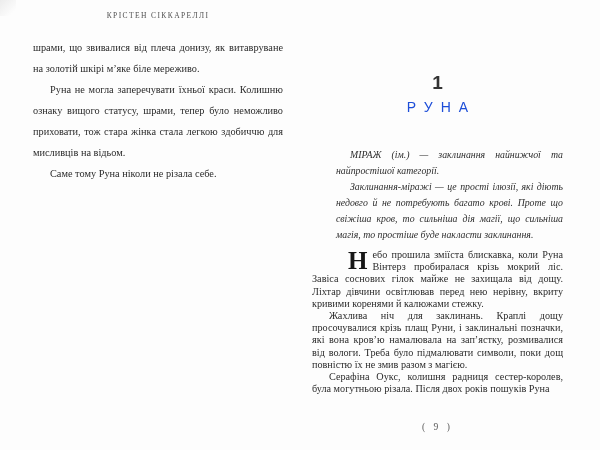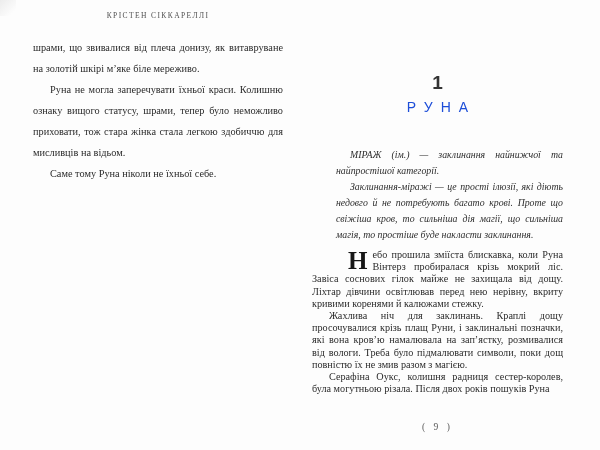--- a/index.html
+++ b/index.html
@@ -108,21 +108,21 @@
 
 <div class="spread">
   <div class="corner-shade"></div>
 
   <div>
     <div class="running-header">КРІСТЕН СІККАРЕЛЛІ</div>
 
     <div class="left-body">
       <p>шрами, що звивалися від плеча донизу, як витавруване на золотій шкірі м’яке біле мереживо.</p>
       <p class="indent">Руна не могла заперечувати їхньої краси. Колишню ознаку вищого статусу, шрами, тепер було неможливо приховати, тож стара жінка стала легкою здобиччю для мисливців на відьом.</p>
-      <p class="indent">Саме тому Руна ніколи не їхньої себе.</p>
+      <p class="indent">Саме тому Руна ніколи не різала себе.</p>
     </div>
   </div>
 
   <div>
     <div class="chapter-number">1</div>
 
     <div class="chapter-title">РУНА</div>
 
     <div class="epigraph">
       <p>МІРАЖ (ім.) — заклинання найнижчої та найпростішої категорії.</p>

